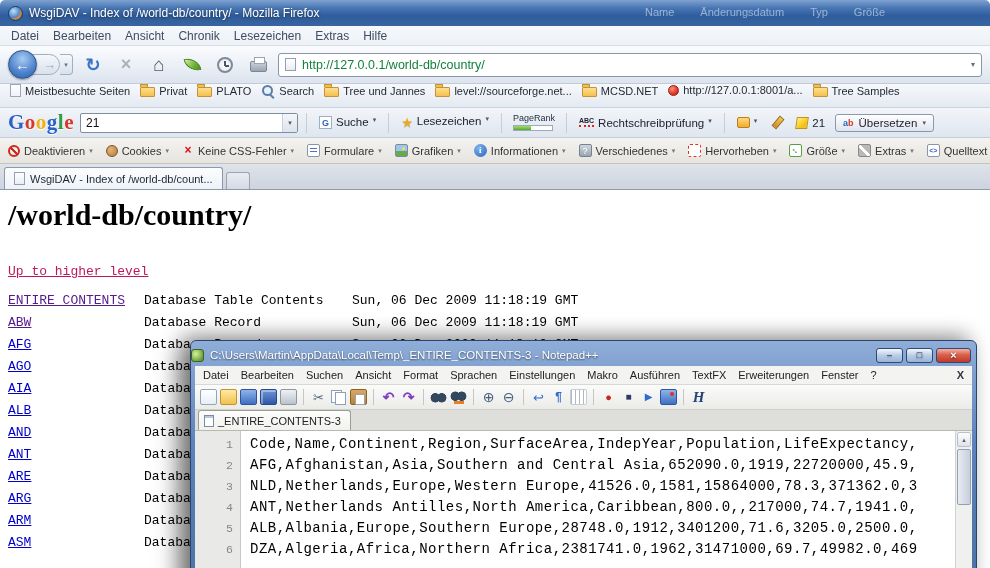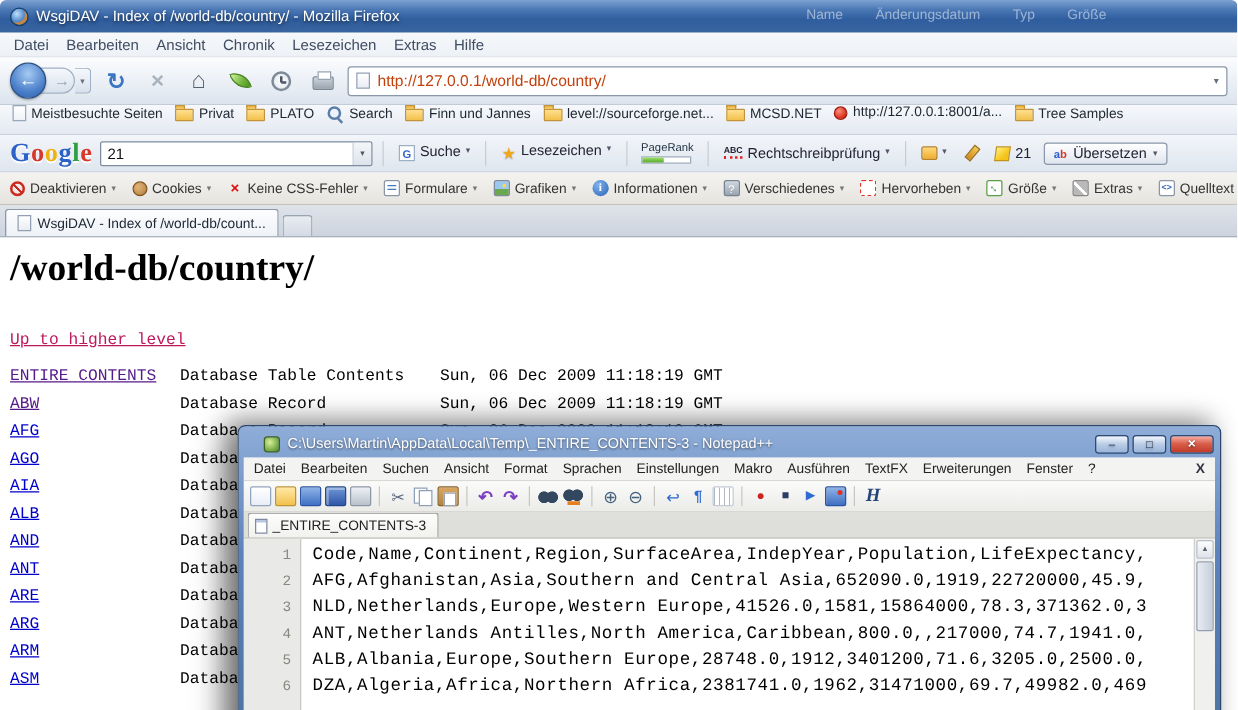--- a/index.html
+++ b/index.html
@@ -31,21 +31,21 @@
 .nb-stop{color:#a9b2bd;font-size:18px;font-weight:bold;}
 .nb-home{color:#54616f;font-size:19px;}
 .leaf{width:15px;height:15px;background:linear-gradient(135deg,#d6f2a0,#6fb33a 60%,#4e8f25);border-radius:0 100% 0 100%;transform:rotate(-15deg);border:1px solid #46821f;display:inline-block;}
 .clockface{width:16px;height:16px;border-radius:50%;border:2px solid #7f8a98;background:radial-gradient(#ffffff,#dfe5ec);position:relative;display:inline-block;}
 .clockface::before{content:"";position:absolute;left:5px;top:2px;width:2px;height:5px;background:#4a5568;}
 .clockface::after{content:"";position:absolute;left:6px;top:6px;width:4px;height:2px;background:#4a5568;}
 .printbody{width:17px;height:11px;background:linear-gradient(#ccd3db,#9aa4b0);border:1px solid #7d8793;border-radius:2px;position:relative;display:inline-block;margin-top:4px;}
 .printbody::before{content:"";position:absolute;left:3px;top:-5px;width:9px;height:5px;background:#fff;border:1px solid #9aa4b0;}
 .urlbar{flex:1;height:24px;border:1px solid #8a97a8;border-radius:3px;background:#fff;display:flex;align-items:center;gap:6px;padding:0 6px;}
 .favicon{width:11px;height:13px;background:linear-gradient(#fff,#e9edf3);border:1px solid #93a0b4;display:inline-block;}
-.urltext{font-size:12.5px;color:#c2410c;white-space:nowrap;}
+.urltext{font-size:12.5px;color:#15803d;white-space:nowrap;}
 .url-dd{margin-left:auto;color:#67717e;font-size:8px;}
 
 
 .gl-left::before{content:"←";}
 .gl-right::before{content:"→";}
 .gl-refresh::before{content:"↻";}
 .gl-x::before{content:"×";}
 .gl-home::before{content:"⌂";}
 .gl-dd::before{content:"▾";}
 .gl-star::before{content:"★";}
@@ -135,21 +135,21 @@
 .lrow{display:flex;height:22px;align-items:center;font-family:"Liberation Mono",monospace;font-size:13px;color:#000;}
 .lname{width:144px;padding-left:8px;color:#0000cc;text-decoration:underline;flex:none;white-space:nowrap;overflow:hidden;}
 .lname.visited{color:#551a8b;}
 .ltype{width:208px;flex:none;white-space:nowrap;}
 .lmod{white-space:nowrap;}
 
 
 .npp{position:absolute;left:190px;top:340px;width:787px;height:262px;z-index:10;border-radius:6px 6px 0 0;
  background:linear-gradient(#8fadd8,#5b82bb 40%,#49719f);border:1px solid #28466e;
  box-shadow:-8px -5px 20px rgba(0,0,0,.35),-12px 8px 26px rgba(0,0,0,.35);}
-.npp-titlebar{height:28px;display:flex;align-items:center;gap:6px;padding:0 5px 0 20px;color:#fff;font-size:11.5px;text-shadow:0 1px 2px rgba(0,0,0,.6);white-space:nowrap;}
+.npp-titlebar{height:28px;display:flex;align-items:center;gap:6px;padding:0 5px 0 0;color:#fff;font-size:11.5px;text-shadow:0 1px 2px rgba(0,0,0,.6);white-space:nowrap;}
 .np-ic{width:13px;height:13px;border-radius:3px;background:radial-gradient(circle at 35% 35%,#d8ef9e,#7cb24b 60%,#557d2f);border:1px solid #3f6120;flex:none;}
 .npp-title{overflow:hidden;text-overflow:ellipsis;}
 .np-btns{display:flex;gap:3px;margin-left:auto;}
 .np-btn{width:27px;height:15px;border-radius:3px;border:1px solid #2e4a73;display:flex;align-items:center;justify-content:center;font-size:9px;color:#1c2c44;background:linear-gradient(#f4f8fd,#b9cce6 50%,#9ab4d8);}
 .np-btn.close{width:35px;background:linear-gradient(#f7b0a4,#d9604c 45%,#c03a28);color:#fff;font-size:11px;font-weight:bold;}
 .npp-client{position:absolute;left:4px;right:4px;top:25px;bottom:0;background:#f3f3f1;display:flex;flex-direction:column;overflow:hidden;}
 .np-menurow{height:19px;background:#f3f3f1;border-bottom:1px solid #d8d8d4;display:flex;align-items:center;padding-left:2px;font-size:11px;color:#222;}
 .np-menu-items{display:flex;align-items:center;}
 .np-mi{padding:0 6px;}
 .np-x{margin-left:auto;margin-right:8px;color:#334;font-weight:bold;font-size:11px;}
@@ -257,21 +257,21 @@
       <span class="bm">
         <span class="bi folder"></span>
         <span class="bl">PLATO</span>
       </span>
       <span class="bm">
         <span class="bi search"></span>
         <span class="bl">Search</span>
       </span>
       <span class="bm">
         <span class="bi folder"></span>
-        <span class="bl">Finn und Jannes</span>
+        <span class="bl">Tree und Jannes</span>
       </span>
       <span class="bm">
         <span class="bi folder"></span>
         <span class="bl">level://sourceforge.net...</span>
       </span>
       <span class="bm">
         <span class="bi folder"></span>
         <span class="bl">MCSD.NET</span>
       </span>
       <span class="bm">

